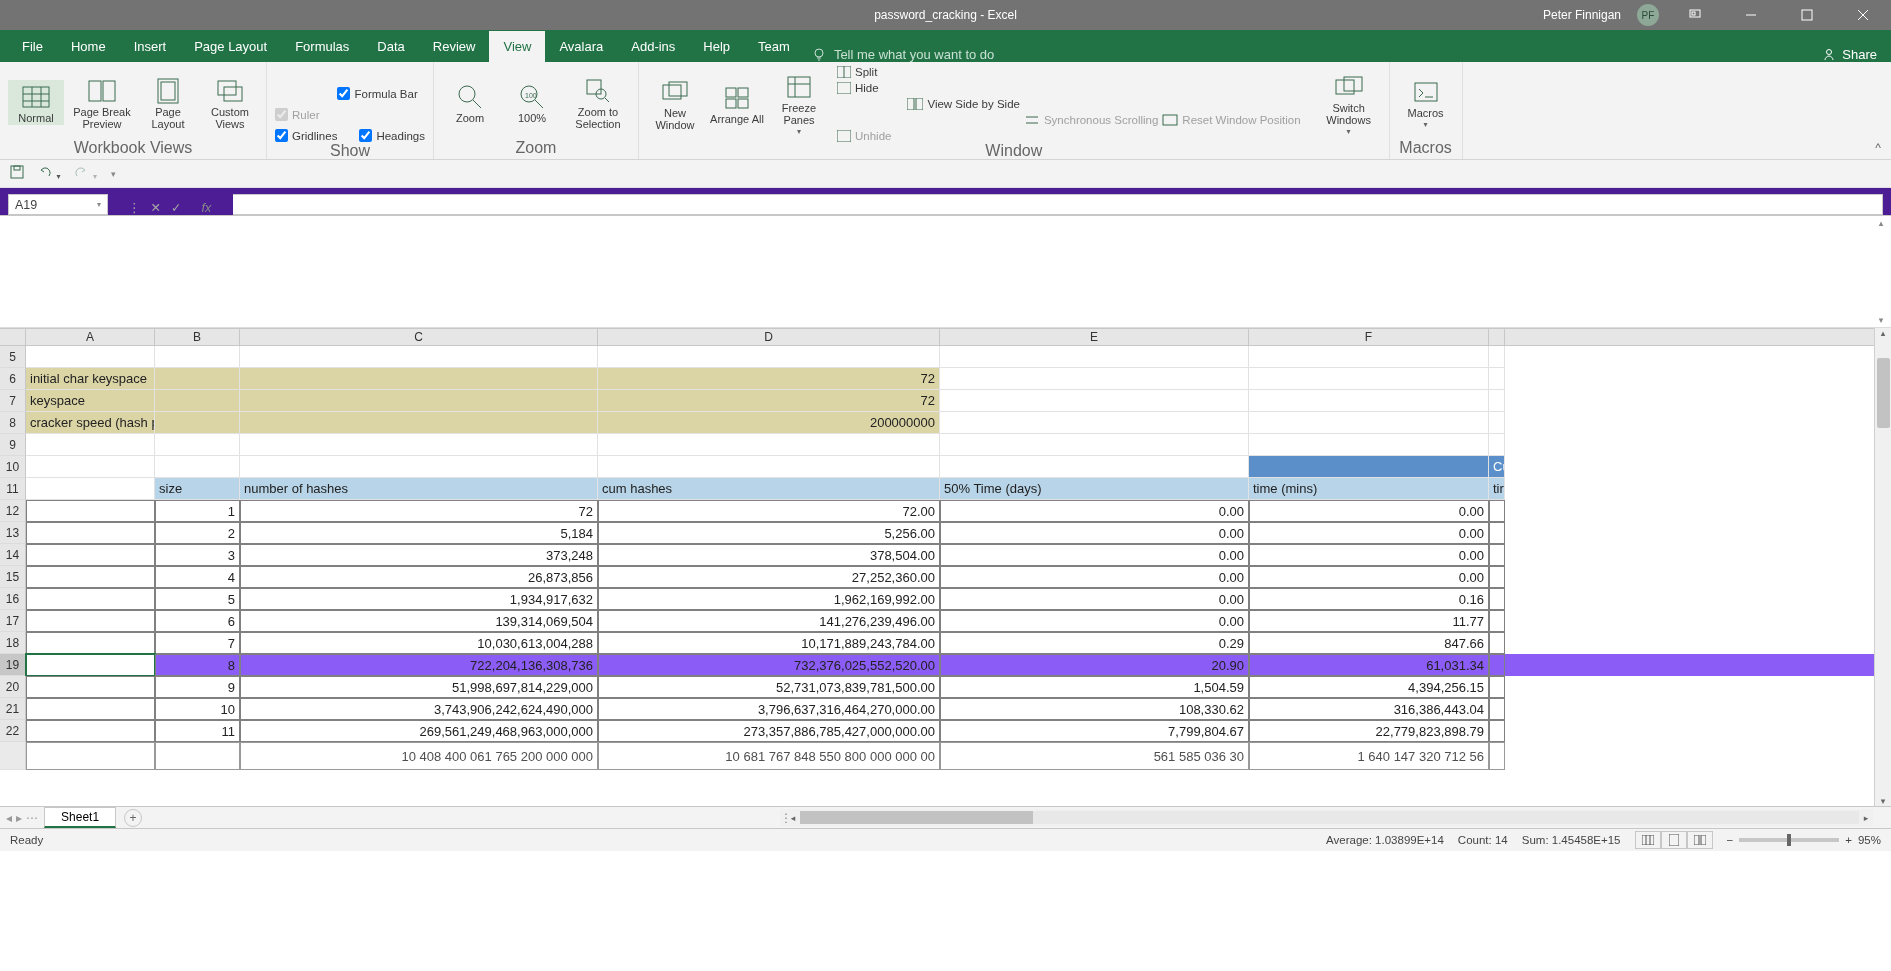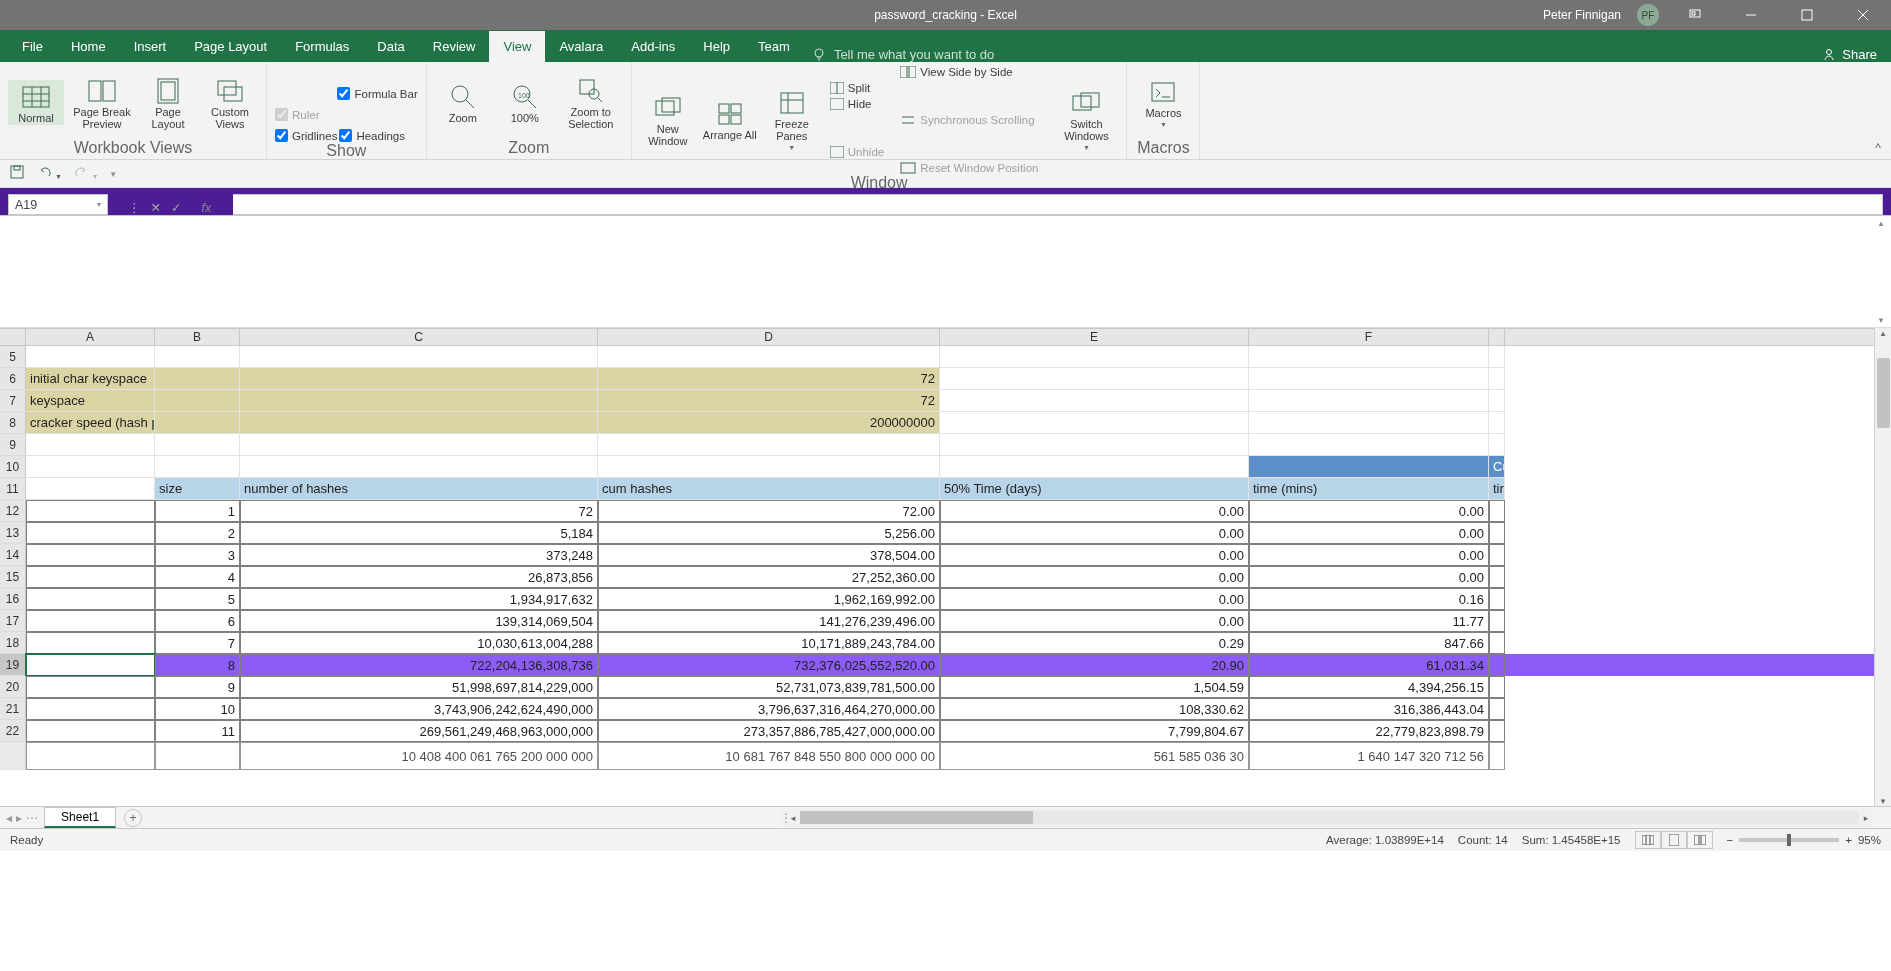--- a/index.html
+++ b/index.html
@@ -207,21 +207,21 @@
       <div style="display:flex;gap:18px;">
         <label class="chk disabled">
             <input type="checkbox" checked="" disabled="" style="">
             <span>Ruler</span>
           </label>
         <label class="chk">
             <input type="checkbox" checked="" style="">
             <span>Formula Bar</span>
           </label>
       </div>
-      <div style="display:flex;gap:2px;">
+      <div style="display:flex;gap:22px;">
         <label class="chk">
             <input type="checkbox" checked="" style="">
             <span>Gridlines</span>
           </label>
         <label class="chk">
             <input type="checkbox" checked="" style="">
             <span>Headings</span>
           </label>
       </div>
     </div>
@@ -310,21 +310,21 @@
             </svg>
             <span>Hide</span>
           </div>
         <div class="entry disabled">
             <svg width="14" height="12" viewBox="0 0 14 12" stroke="#c0c0c0">
               <rect x="0" y="0" width="14" height="12"></rect>
             </svg>
             <span>Unhide</span>
           </div>
       </div>
-      <div style="display:flex;flex-direction:column;gap:4px;justify-content:center;margin-left:10px;">
+      <div style="display:flex;flex-direction:row;gap:4px;justify-content:center;margin-left:10px;">
         <div class="entry">
             <svg width="16" height="12" viewBox="0 0 16 12">
               <rect x="0" y="0" width="7" height="12"></rect>
               <rect x="9" y="0" width="7" height="12"></rect>
             </svg>
             <span>View Side by Side</span>
           </div>
         <div class="entry disabled">
             <svg width="16" height="12" viewBox="0 0 16 12" stroke="#c0c0c0">
               <path d="M2 3h12M2 9h12"></path>

